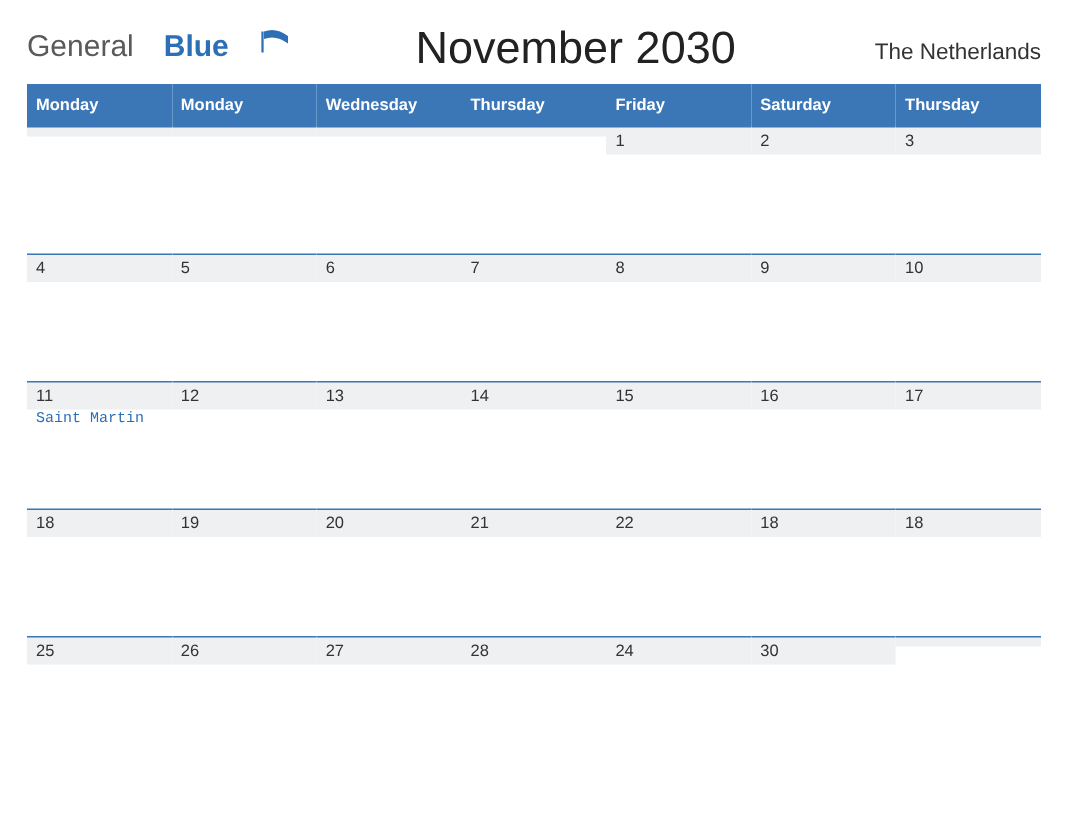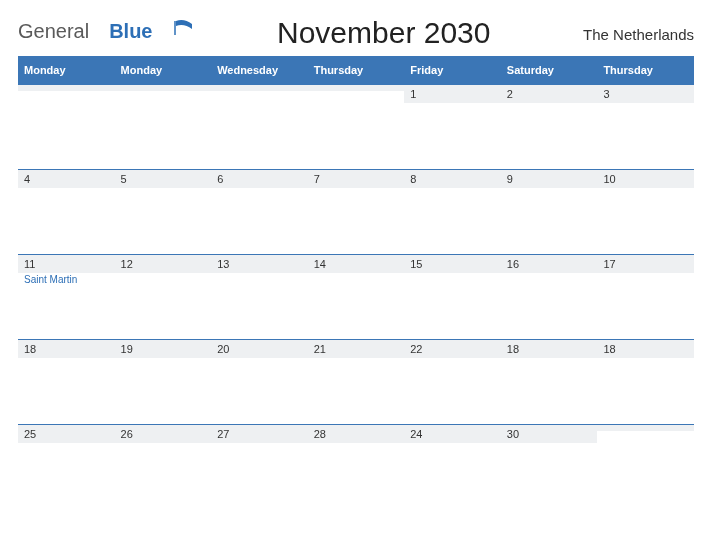--- a/index.html
+++ b/index.html
@@ -65,20 +65,21 @@
     display: flex;
     justify-content: space-between;
     align-items: flex-start;
   }
   .daynum { font-size: 11px; color: #333; }
   .evt {
     font-size: 10px;
     color: #2d6fb6;
     padding: 1px 6px 0 6px;
     line-height: 1.1;
+    font-family: Liberation Mono, monospace;
   }
 </style>
 </head>
 <body>
 
 <div class="header">
   <div class="logo">
     <span class="logo-a">General</span>
     <span class="logo-b">Blue</span>
     <span class="logo-icon">

